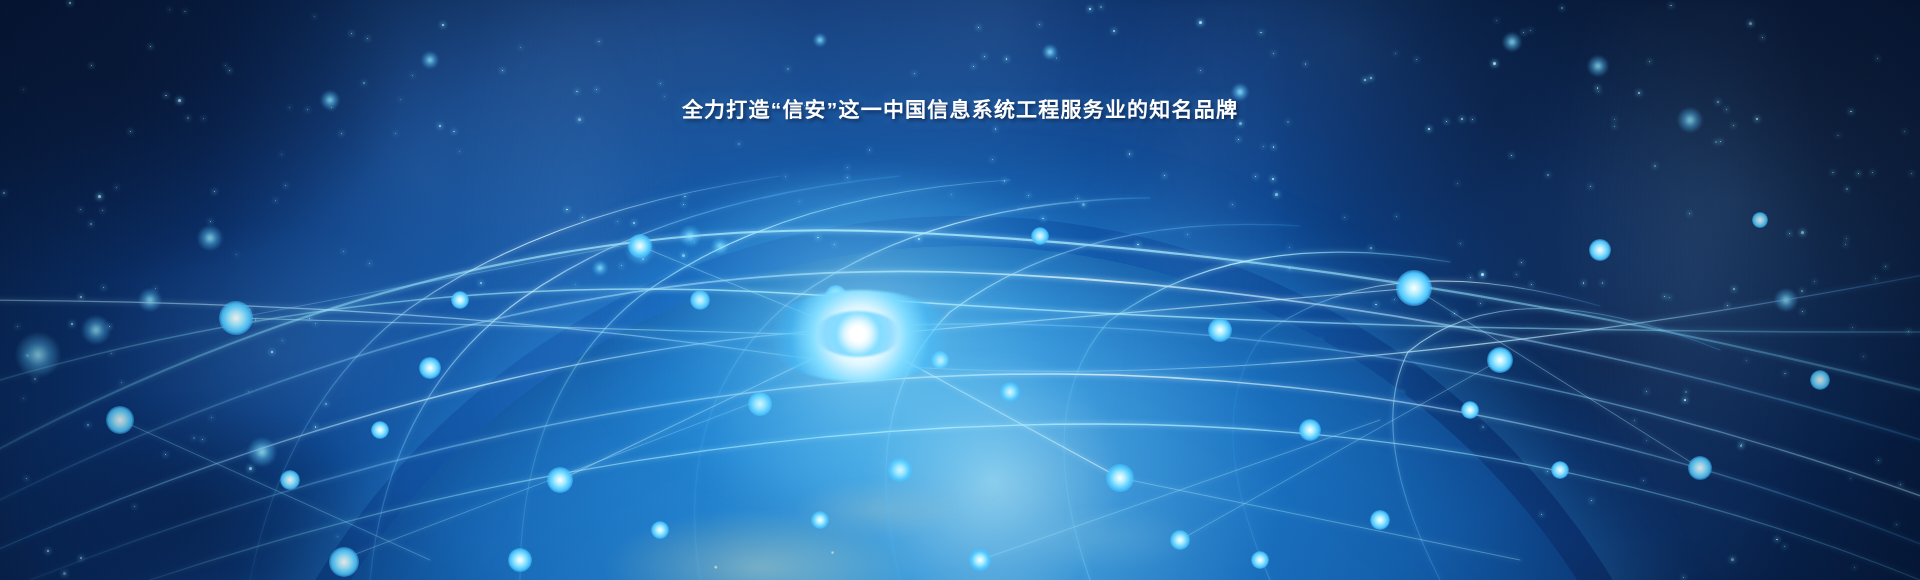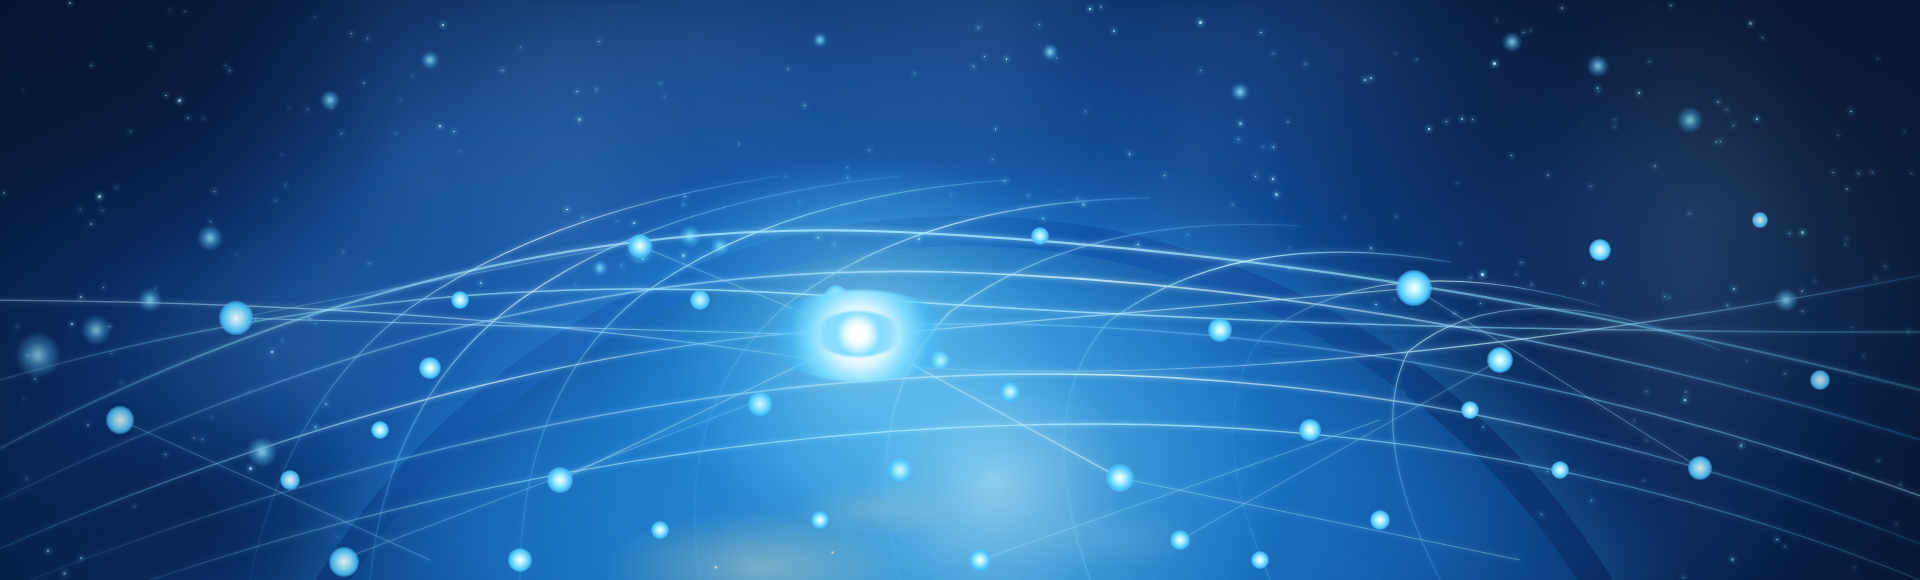--- a/index.html
+++ b/index.html
@@ -620,15 +620,16 @@
       <div class="node" style="left: 1470px; top: 410px; width: 18px; height: 18px;"></div>
     </div>
 
   <div class="hotglow-halo" style="left:860px; top:336px; width:560px; height:320px;"></div>
   <div class="hotglow" style="left:860px; top:336px; width:190px; height:92px;"></div>
   <div class="hotglow" style="left:858px; top:334px; width:86px; height:46px;"></div>
 
   <div class="layer-vignette"></div>
 
   <div class="text-block">
+    <p class="subline">全力打造“信安”这一中国信息系统工程服务业的知名品牌</p>
   </div>
 
 </div>
 
 </body></html>

